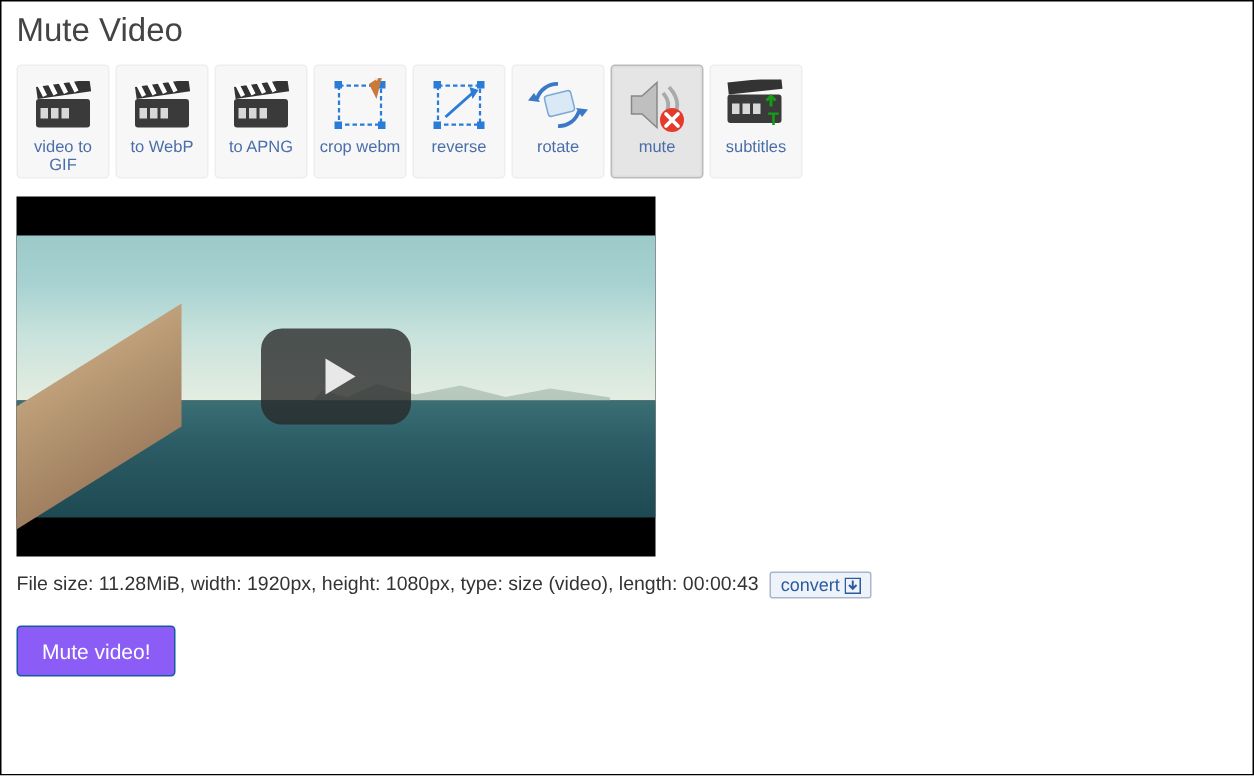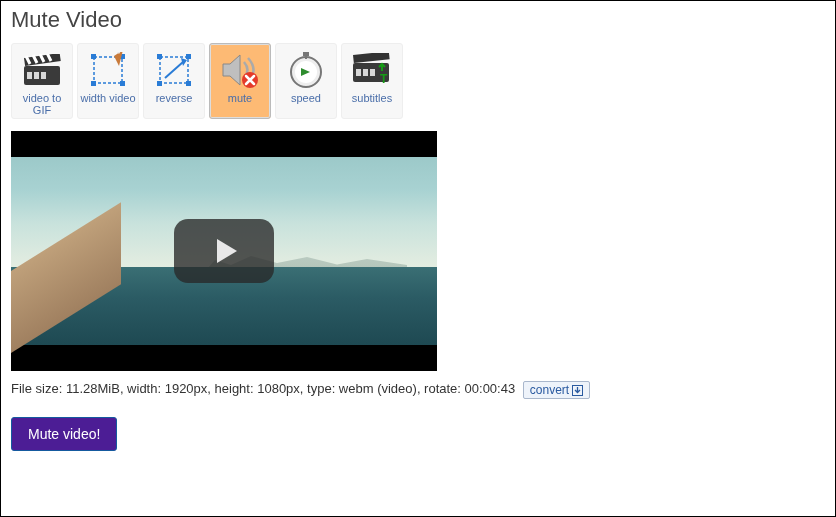--- a/index.html
+++ b/index.html
@@ -6,21 +6,21 @@
 body { font-family: Arial, Helvetica, sans-serif; background:#fff; color:#333; }
 .page { width:836px; height:517px; border:1px solid #000; padding:6px 10px; position:relative; }
 .page-title { font-size:22px; font-weight:400; color:#444; margin-bottom:10px; }
 .toolbar { display:flex; gap:4px; margin-bottom:12px; }
 .tool {
   display:flex; flex-direction:column; align-items:center; justify-content:flex-start;
   width:62px; height:76px; border:1px solid #eee; border-radius:3px;
   background:#f7f7f7; font-size:11px; color:#4a6ea9; cursor:pointer;
   padding-top:6px;
 }
-.tool.active { background:#fdba74; border:1px solid #bbb; box-shadow:inset 0 0 0 1px #ddd; }
+.tool.active { background:#e5e5e5; border:1px solid #bbb; box-shadow:inset 0 0 0 1px #ddd; }
 .tool.save-t { color:#3a8a2a; }
 .tool .ticon { width:42px; height:40px; display:flex; align-items:center; justify-content:center; }
 .tool .tlabel { margin-top:2px; text-align:center; line-height:1.1; }
 .video-area { width:426px; height:240px; background:#000; position:relative; overflow:hidden; margin-bottom:10px; }
 .sky { position:absolute; top:26px; left:0; right:0; height:110px;
   background:linear-gradient(180deg,#9cc9c9 0%, #a8d2d2 30%, #c8e2dc 60%, #e4ede1 100%); }
 .sea { position:absolute; top:136px; left:0; right:0; bottom:26px;
   background:linear-gradient(180deg,#3a6f74 0%, #2b5b64 40%, #1e4952 100%); }
 .beach { position:absolute; top:140px; left:0; width:110px; height:82px;
   background:linear-gradient(180deg,#bfa07a, #a08060);
@@ -31,21 +31,21 @@
   opacity:.55; }
 .playbtn { position:absolute; top:50%; left:50%; transform:translate(-50%,-50%);
   width:100px; height:64px; background:rgba(40,40,40,.78); border-radius:14px;
   display:flex; align-items:center; justify-content:center; cursor:pointer; }
 .playbtn svg { margin-left:4px; }
 .info { font-size:13px; color:#333; margin-bottom:18px; }
 .info b { font-weight:normal; }
 .convert-btn { display:inline-flex; align-items:center; gap:3px;
   border:1px solid #a9b7cc; background:#eef3fa; color:#2a5aa0; font-size:12px;
   padding:1px 6px; border-radius:2px; cursor:pointer; margin-left:4px; vertical-align:middle; }
-.mute-btn { background:#4c1d95; color:#fff; border:1px solid #155a9f;
+.mute-btn { background:#8b5cf6; color:#fff; border:1px solid #155a9f;
   font-size:14px; padding:8px 16px; border-radius:3px; cursor:pointer; }
 </style>
 </head>
 <body>
 
 <div class="page">
   <div class="page-title">Mute Video</div>
 
   <div class="toolbar">
 
@@ -57,80 +57,106 @@
           <rect x="11" y="18" width="5" height="7" fill="#d8d8d8"></rect>
           <rect x="18" y="18" width="5" height="7" fill="#d8d8d8"></rect>
           <rect x="1" y="4" width="36" height="8" fill="#333" transform="rotate(-8 1 4)"></rect>
           <path d="M3 2 L7 10 M10 1 L14 9 M17 0 L21 8 M24 -1 L28 7" stroke="#fff" stroke-width="3"></path>
         </svg>
       </div>
       <div class="tlabel" style="white-space:pre-line;">video to
 GIF</div>
     </div>
 
+    <div class="tool">
+      <div class="ticon">
+        <svg width="38" height="32" viewBox="0 0 38 32">
+          <rect x="1" y="12" width="36" height="19" rx="2" fill="#3a3a3a"></rect>
+          <rect x="4" y="18" width="5" height="7" fill="#d8d8d8"></rect>
+          <rect x="11" y="18" width="5" height="7" fill="#d8d8d8"></rect>
+          <rect x="18" y="18" width="5" height="7" fill="#d8d8d8"></rect>
+          <rect x="1" y="4" width="36" height="8" fill="#333" transform="rotate(-8 1 4)"></rect>
+          <path d="M3 2 L7 10 M10 1 L14 9 M17 0 L21 8 M24 -1 L28 7" stroke="#fff" stroke-width="3"></path>
+        </svg>
+      </div>
+      <div class="tlabel">to WebP</div>
+    </div>
 
+    <div class="tool">
+      <div class="ticon">
+        <svg width="38" height="32" viewBox="0 0 38 32">
+          <rect x="1" y="12" width="36" height="19" rx="2" fill="#3a3a3a"></rect>
+          <rect x="4" y="18" width="5" height="7" fill="#d8d8d8"></rect>
+          <rect x="11" y="18" width="5" height="7" fill="#d8d8d8"></rect>
+          <rect x="18" y="18" width="5" height="7" fill="#d8d8d8"></rect>
+          <rect x="1" y="4" width="36" height="8" fill="#333" transform="rotate(-8 1 4)"></rect>
+          <path d="M3 2 L7 10 M10 1 L14 9 M17 0 L21 8 M24 -1 L28 7" stroke="#fff" stroke-width="3"></path>
+        </svg>
+      </div>
+      <div class="tlabel">to APNG</div>
+    </div>
 
     <div class="tool">
       <div class="ticon">
         <svg width="38" height="36" viewBox="0 0 38 36">
           <rect x="5" y="5" width="28" height="26" fill="none" stroke="#2a7cd6" stroke-width="1.5" stroke-dasharray="3 2"></rect>
           <rect x="2" y="2" width="5" height="5" fill="#2a7cd6"></rect>
           <rect x="31" y="2" width="5" height="5" fill="#2a7cd6"></rect>
           <rect x="2" y="29" width="5" height="5" fill="#2a7cd6"></rect>
           <rect x="31" y="29" width="5" height="5" fill="#2a7cd6"></rect>
           <path d="M25 4 L34 -2 L30 14 Z" fill="#c97a3a"></path>
           <path d="M28 0 L34 -4 L30 2 Z" fill="#e8e8e8"></path>
         </svg>
       </div>
-      <div class="tlabel">width video</div>
+      <div class="tlabel">crop webm</div>
     </div>
 
     <div class="tool">
       <div class="ticon">
         <svg width="38" height="36" viewBox="0 0 38 36">
           <rect x="5" y="5" width="28" height="26" fill="none" stroke="#2a7cd6" stroke-width="1.5" stroke-dasharray="3 2"></rect>
           <rect x="2" y="2" width="5" height="5" fill="#2a7cd6"></rect>
           <rect x="31" y="2" width="5" height="5" fill="#2a7cd6"></rect>
           <rect x="2" y="29" width="5" height="5" fill="#2a7cd6"></rect>
           <rect x="31" y="29" width="5" height="5" fill="#2a7cd6"></rect>
           <line x1="10" y1="26" x2="28" y2="10" stroke="#2a7cd6" stroke-width="2"></line>
           <path d="M26 6 L32 8 L28 14 Z" fill="#2a7cd6"></path>
         </svg>
       </div>
       <div class="tlabel">reverse</div>
     </div>
 
+    <div class="tool">
+      <div class="ticon">
+        <svg width="40" height="36" viewBox="0 0 40 36">
+          <rect x="12" y="10" width="18" height="14" rx="2" fill="#dbe8f5" stroke="#7ba9d8" transform="rotate(-14 21 17)"></rect>
+          <path d="M6 14 A14 14 0 0 1 20 4" fill="none" stroke="#3a78c8" stroke-width="2.5"></path>
+          <path d="M4 10 L8 16 L0 15 Z" fill="#3a78c8"></path>
+          <path d="M34 22 A14 14 0 0 1 20 32" fill="none" stroke="#3a78c8" stroke-width="2.5"></path>
+          <path d="M36 26 L32 20 L40 21 Z" fill="#3a78c8"></path>
+        </svg>
+      </div>
+      <div class="tlabel">rotate</div>
+    </div>
 
 
     <div class="tool active">
       <div class="ticon">
         <svg width="42" height="40" viewBox="0 0 42 40">
           <path d="M4 14 L11 14 L21 5 L21 35 L11 26 L4 26 Z" fill="#bfbfbf" stroke="#888"></path>
           <path d="M25 12 Q32 20 25 28" fill="none" stroke="#aaa" stroke-width="2.5"></path>
           <path d="M29 8 Q40 20 29 32" fill="none" stroke="#aaa" stroke-width="2.5"></path>
           <circle cx="31" cy="30" r="8" fill="#e43b2a"></circle>
           <path d="M27 26 L35 34 M35 26 L27 34" stroke="#fff" stroke-width="2.5" stroke-linecap="round"></path>
         </svg>
       </div>
       <div class="tlabel">mute</div>
     </div>
 
 
-    <div class="tool">
-      <div class="ticon">
-        <svg width="38" height="40" viewBox="0 0 38 40">
-          <circle cx="19" cy="22" r="15" fill="#eee" stroke="#777" stroke-width="2"></circle>
-          <circle cx="19" cy="22" r="11" fill="#fff"></circle>
-          <rect x="16" y="2" width="6" height="4" fill="#777"></rect>
-          <rect x="18" y="5" width="2" height="4" fill="#777"></rect>
-          <path d="M14 18 L14 26 L23 22 Z" fill="#2e8c2e"></path>
-        </svg>
-      </div>
-      <div class="tlabel">speed</div>
-    </div>
 
     <div class="tool">
       <div class="ticon">
         <svg width="40" height="34" viewBox="0 0 40 34">
           <rect x="1" y="10" width="36" height="19" rx="2" fill="#3a3a3a"></rect>
           <rect x="4" y="16" width="5" height="7" fill="#d8d8d8"></rect>
           <rect x="11" y="16" width="5" height="7" fill="#d8d8d8"></rect>
           <rect x="18" y="16" width="5" height="7" fill="#d8d8d8"></rect>
           <rect x="1" y="2" width="36" height="8" fill="#333" transform="rotate(-6 1 2)"></rect>
           <text x="28" y="30" font-size="12" font-weight="bold" fill="#169b16">T</text>
@@ -150,21 +176,21 @@
     <div class="sea"></div>
     <div class="beach"></div>
     <div class="playbtn">
       <svg width="30" height="30" viewBox="0 0 30 30">
         <path d="M6 3 L26 15 L6 27 Z" fill="#e8e8e8"></path>
       </svg>
     </div>
   </div>
 
   <div class="info">
-    <span>File size: </span><b>11.28MiB</b><span>, width: 1920px, height: 1080px, type: webm (video), rotate: 00:00:43</span>
+    <span>File size: </span><b>11.28MiB</b><span>, width: 1920px, height: 1080px, type: size (video), length: 00:00:43</span>
     <span class="convert-btn">
       <span>convert</span>
       <svg width="11" height="11" viewBox="0 0 11 11">
         <rect x="0.5" y="0.5" width="10" height="10" fill="none" stroke="#2a5aa0"></rect>
         <path d="M5.5 2 L5.5 7 M3 5 L5.5 7.5 L8 5" stroke="#2a5aa0" fill="none" stroke-width="1.3"></path>
       </svg>
     </span>
   </div>
 
   <button class="mute-btn">Mute video!</button>

